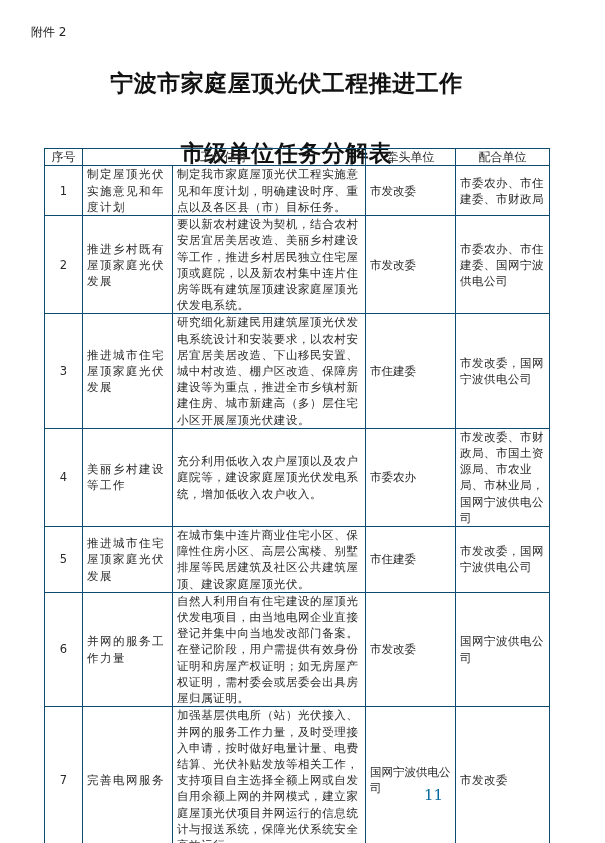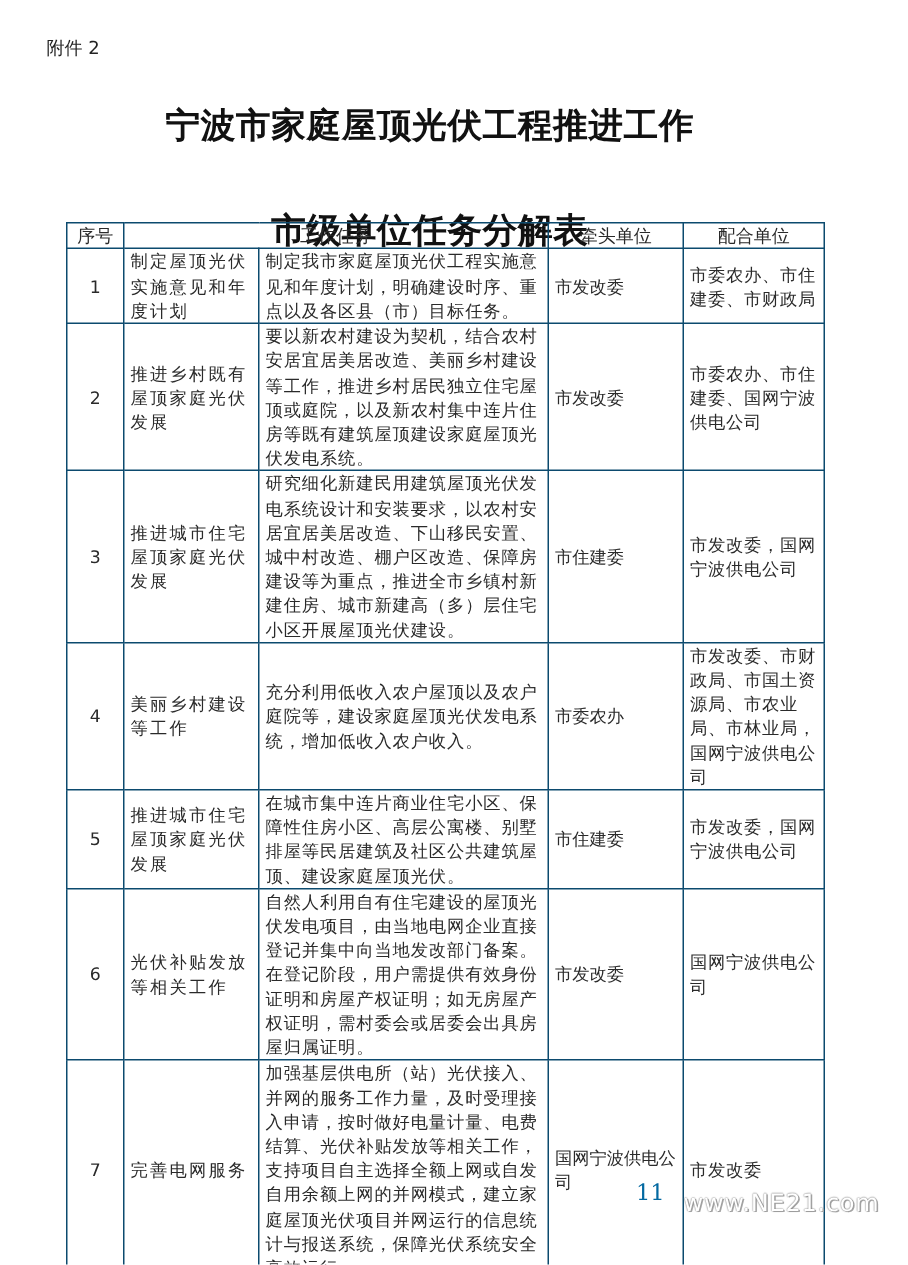--- a/index.html
+++ b/index.html
@@ -102,32 +102,31 @@
     </tr>
     <tr style="height:65px">
       <td class="num">5</td>
       <td class="name">推进城市住宅屋顶家庭光伏发展</td>
       <td class="desc">在城市集中连片商业住宅小区、保障性住房小区、高层公寓楼、别墅排屋等民居建筑及社区公共建筑屋顶、建设家庭屋顶光伏。</td>
       <td class="lead">市住建委</td>
       <td class="coop">市发改委，国网宁波供电公司</td>
     </tr>
     <tr style="height:98px">
       <td class="num">6</td>
-      <td class="name">光伏补贴发放等相关工作</td>
+      <td class="name">并网的服务工作力量</td>
       <td class="desc">自然人利用自有住宅建设的屋顶光伏发电项目，由当地电网企业直接登记并集中向当地发改部门备案。在登记阶段，用户需提供有效身份证明和房屋产权证明；如无房屋产权证明，需村委会或居委会出具房屋归属证明。</td>
       <td class="lead">市发改委</td>
       <td class="coop">国网宁波供电公司</td>
     </tr>
     <tr style="height:132px">
       <td class="num">7</td>
       <td class="name">完善电网服务</td>
       <td class="desc">加强基层供电所（站）光伏接入、并网的服务工作力量，及时受理接入申请，按时做好电量计量、电费结算、光伏补贴发放等相关工作，支持项目自主选择全额上网或自发自用余额上网的并网模式，建立家庭屋顶光伏项目并网运行的信息统计与报送系统，保障光伏系统安全高效运行。</td>
       <td class="lead">国网宁波供电公司</td>
       <td class="coop">市发改委</td>
     </tr>
   </tbody>
 </table>
 
 <div class="page-num">11</div>
 
 <div class="watermark">
-  <div class="url">www.NE21.com</div>
 </div>
 
 </body></html>

